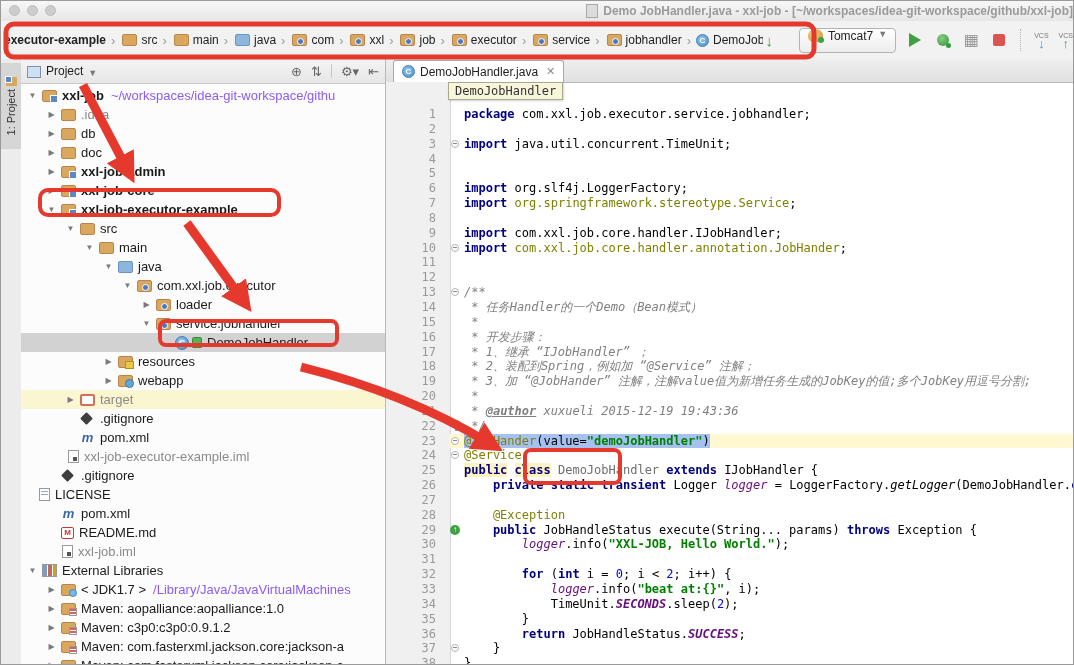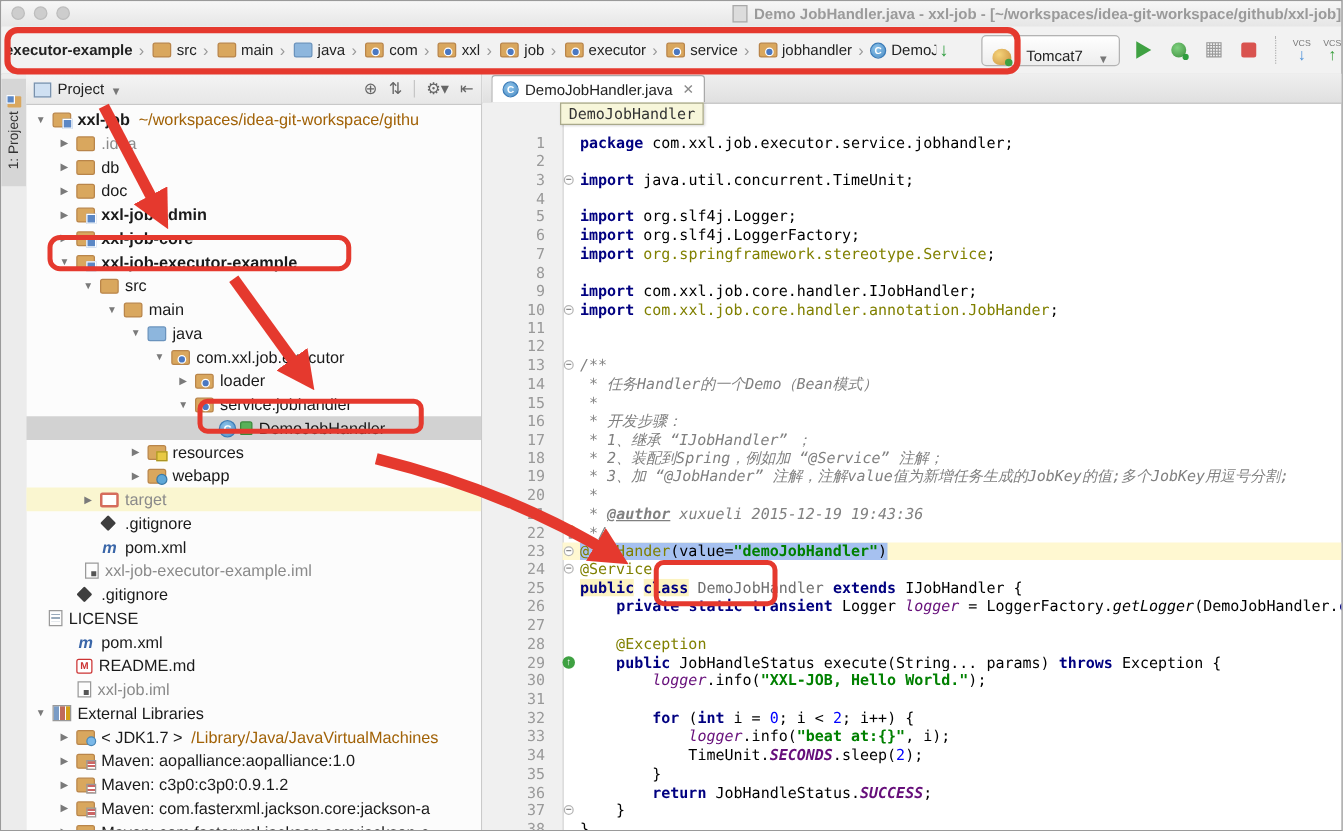--- a/index.html
+++ b/index.html
@@ -17,21 +17,21 @@
 
   
   #toprow{position:absolute;left:0;top:20px;width:100%;height:38px;background:#f2f2f2;
     border-bottom:1px solid #c4c4c4;display:flex;align-items:center;}
   #breadcrumbs{display:flex;align-items:center;height:100%;padding-left:2px;white-space:nowrap;overflow:hidden;width:790px;}
   .crumb{display:flex;align-items:center;gap:4px;font-size:12px;color:#222;padding:0 1px;}
   .crumb.bold{font-weight:bold;}
   .crumb-sep{color:#9a9a9a;font-size:13px;margin:0 4px;}
   #nav-down{color:#2f9e3f;font-weight:bold;font-size:15px;margin-left:2px;}
   #run-toolbar{display:flex;align-items:center;gap:10px;margin-left:26px;}
-  #runconfig{display:flex;align-items:flex-end;gap:12px;background:linear-gradient(#ffffff,#ededed);
+  #runconfig{display:flex;align-items:flex-start;gap:5px;background:linear-gradient(#ffffff,#ededed);
      border:1px solid #b3b3b3;border-radius:4px;height:23px;padding:0 8px;font-size:12px;color:#222;}
   .tomcat-ic{width:15px;height:13px;border-radius:50% 50% 40% 40%;
      background:radial-gradient(circle at 35% 35%,#f5d37a,#c98f3d);position:relative;}
   .tomcat-ic:after{content:"";position:absolute;right:-1px;bottom:-1px;width:6px;height:6px;border-radius:50%;background:#3fa142;}
   .dd-caret{color:#777;font-size:9px;}
   .tb-btn{display:flex;align-items:center;justify-content:center;width:18px;height:18px;}
   .run-ic{width:0;height:0;border-top:7px solid transparent;border-bottom:7px solid transparent;border-left:12px solid #3fa142;}
   .debug-ic{width:12px;height:12px;border-radius:50%;background:radial-gradient(circle at 40% 35%,#7fd07f,#3c8f3c);position:relative;}
   .debug-ic:after{content:"";position:absolute;right:-2px;bottom:-2px;width:5px;height:5px;border-radius:50%;background:#2f9e3f;}
   .cov-ic{color:#9a9a9a;font-size:16px;line-height:16px;}
@@ -55,21 +55,21 @@
   #project-header{height:24px;background:linear-gradient(#f4f4f4,#e7e7e7);border-bottom:1px solid #c8c8c8;
     display:flex;align-items:center;padding:0 6px;font-size:12px;color:#222;}
   #project-header .ph-title{display:flex;align-items:flex-end;gap:5px;flex:1;}
   .panel-ic{width:12px;height:10px;background:#cfe0f2;border:1px solid #7a92ad;}
   .ph-icons{display:flex;align-items:center;gap:9px;color:#666;font-size:13px;}
   .ph-sep{width:1px;height:14px;background:#c6c6c6;}
   #tree{padding-top:2px;overflow:hidden;height:581px;font-size:13px;color:#1a1a1a;}
   .trow{height:19px;display:flex;align-items:center;white-space:nowrap;}
   .trow .arr{width:15px;text-align:center;color:#7a7a7a;font-size:8px;flex:none;}
   .trow .lbl{margin-left:5px;}
-  .trow .sfx{margin-left:7px;color:#a16207;}
+  .trow .sfx{margin-left:7px;color:#8b5cf6;}
   .trow.bold .lbl{font-weight:bold;}
   .trow.muted .lbl{color:#8a8a8a;}
   .trow.sel{background:#d2d2d2;}
   .trow.hl{background:#faf6d0;}
 
   
   .tic{display:inline-block;width:15px;height:12px;position:relative;flex:none;margin-left:2px;}
   .tic.folder,.tic.package,.tic.module,.tic.resfolder,.tic.webfolder,.tic.jdk,.tic.mavenlib
       {background:#d9a75e;border-radius:2px;border:1px solid #b9854a;box-sizing:border-box;}
   .tic.srcfolder{background:#8db6dd;border:1px solid #6a93bd;border-radius:2px;box-sizing:border-box;}
@@ -434,21 +434,21 @@
         <span class="close">✕</span>
       </div>
     </div>
     <div id="gutter-bg"></div>
     <div id="crumb-popup">DemoJobHandler</div>
     <div id="code">
         <div class="crow"><span class="lnum">1</span><span class="foldc"></span><span class="ctext"><span class="k">package</span><span class="p"> com.xxl.job.executor.service.jobhandler;</span></span></div>
         <div class="crow"><span class="lnum">2</span><span class="foldc"></span><span class="ctext"></span></div>
         <div class="crow"><span class="lnum">3</span><span class="foldc"><span class="fold-mark"></span></span><span class="ctext"><span class="k">import</span><span class="p"> java.util.concurrent.TimeUnit;</span></span></div>
         <div class="crow"><span class="lnum">4</span><span class="foldc"></span><span class="ctext"></span></div>
-        <div class="crow"><span class="lnum">5</span><span class="foldc"></span><span class="ctext"><span class="k">import</span><span class="p"> org.slf4j.Logger;</span></span></div>
+        <div class="crow"><span class="lnum">5</span><span class="foldc"></span></div>
         <div class="crow"><span class="lnum">6</span><span class="foldc"></span><span class="ctext"><span class="k">import</span><span class="p"> org.slf4j.LoggerFactory;</span></span></div>
         <div class="crow"><span class="lnum">7</span><span class="foldc"></span><span class="ctext"><span class="k">import</span><span class="p"> </span><span class="a">org.springframework.stereotype.Service</span><span class="p">;</span></span></div>
         <div class="crow"><span class="lnum">8</span><span class="foldc"></span><span class="ctext"></span></div>
         <div class="crow"><span class="lnum">9</span><span class="foldc"></span><span class="ctext"><span class="k">import</span><span class="p"> com.xxl.job.core.handler.IJobHandler;</span></span></div>
         <div class="crow"><span class="lnum">10</span><span class="foldc"><span class="fold-mark"></span></span><span class="ctext"><span class="k">import</span><span class="p"> </span><span class="a">com.xxl.job.core.handler.annotation.JobHander</span><span class="p">;</span></span></div>
         <div class="crow"><span class="lnum">11</span><span class="foldc"></span><span class="ctext"></span></div>
         <div class="crow"><span class="lnum">12</span><span class="foldc"></span><span class="ctext"></span></div>
         <div class="crow"><span class="lnum">13</span><span class="foldc"><span class="fold-mark"></span></span><span class="ctext"><span class="c">/**</span></span></div>
         <div class="crow"><span class="lnum">14</span><span class="foldc"></span><span class="ctext"><span class="c"> * 任务Handler的一个Demo（Bean模式）</span></span></div>
         <div class="crow"><span class="lnum">15</span><span class="foldc"></span><span class="ctext"><span class="c"> *</span></span></div>

